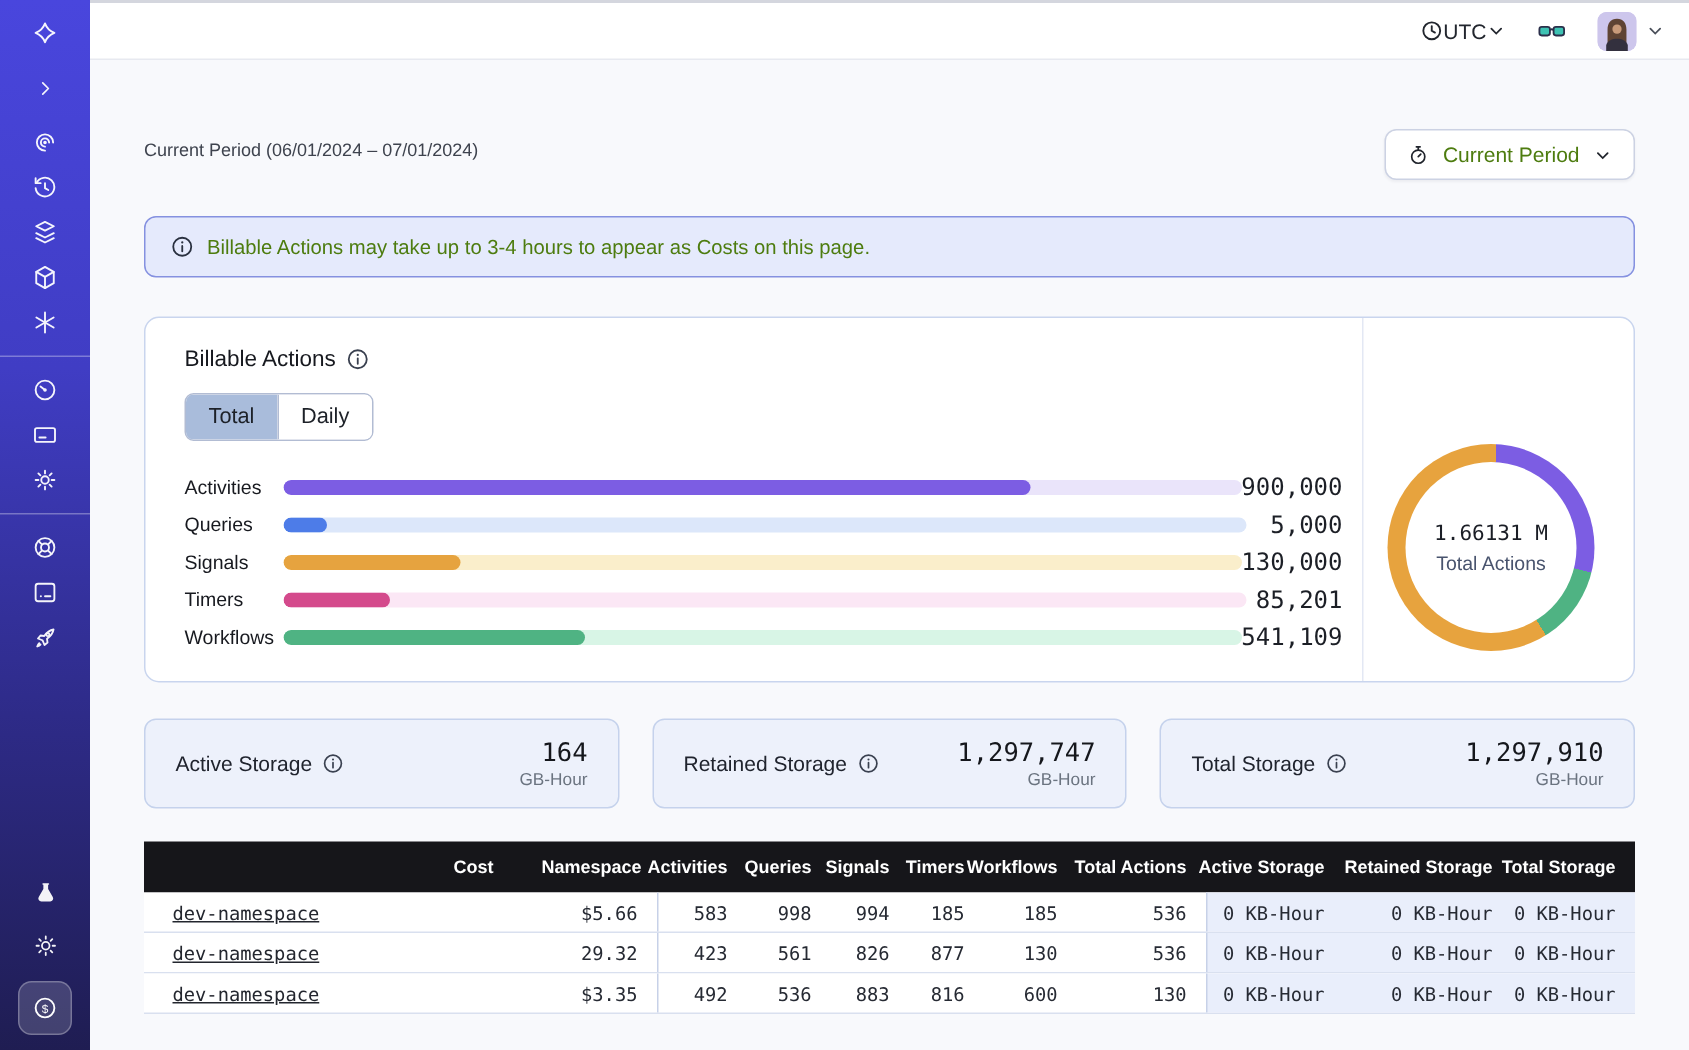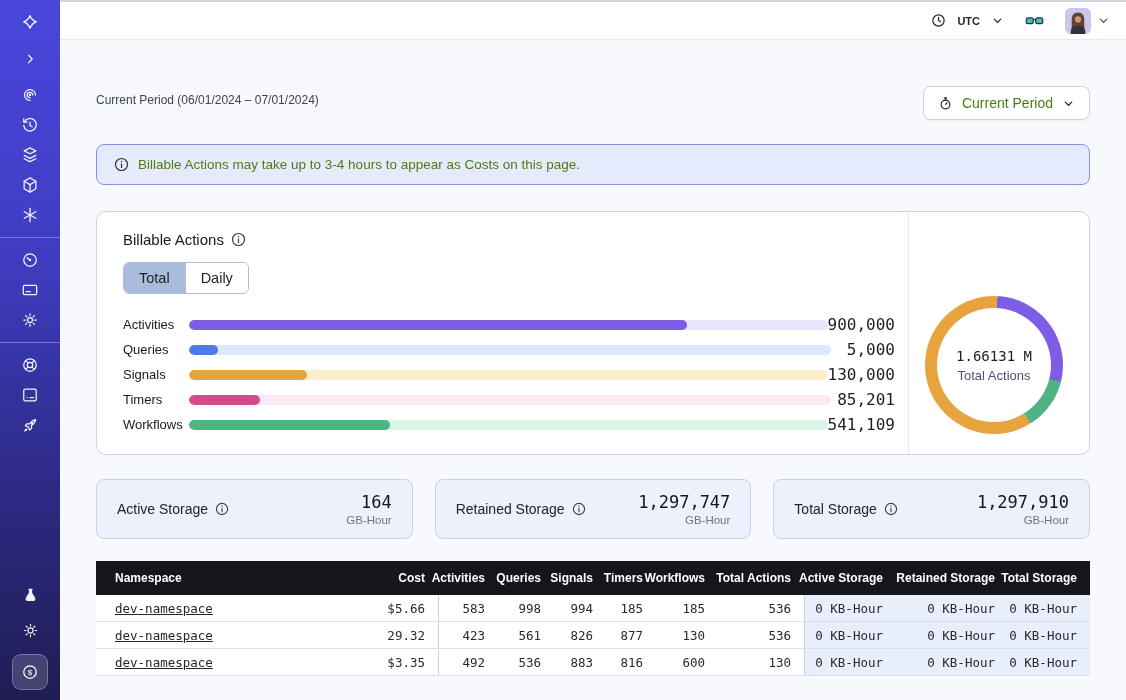--- a/index.html
+++ b/index.html
@@ -16,21 +16,21 @@
   .sb-chev { margin-top:4px; }
   .sb-first { margin-top:6px; }
   .sb-bottom { margin-top:auto; padding-bottom:10px; display:flex; flex-direction:column; align-items:center; }
   .sb-active { width:36px; height:36px; margin-top:6px; border-radius:9px; background:rgba(255,255,255,.16);
     border:1px solid rgba(255,255,255,.28); display:flex; align-items:center; justify-content:center; cursor:pointer; }
   .sb-active svg { stroke:#fff; fill:none; stroke-width:1.5; }
 
   
   .main { flex:1; display:flex; flex-direction:column; border-top:2px solid #d4d6de; }
   .topbar { height:38px; background:#fff; border-bottom:1px solid #e7e9f0; display:flex; align-items:center; justify-content:flex-end; padding:0 16px; gap:20px; }
-  .tz { display:flex; align-items:center; gap:11px; font-size:11px; font-weight:700; color:#22262e; cursor:pointer; }
+  .tz { display:flex; align-items:center; gap:0; font-size:14px; font-weight:400; color:#22262e; cursor:pointer; }
   .tz svg, .iconbtn svg { display:block; }
   .iconbtn { cursor:pointer; display:flex; align-items:center; }
   .usergrp { display:flex; align-items:center; gap:6px; cursor:pointer; }
   .avatar { width:26px; height:26px; border-radius:6px; overflow:hidden; background:#cdc6ec; }
 
   .content { flex:1; padding:0 36px; }
 
   .page-head { margin-top:46px; display:flex; justify-content:space-between; align-items:flex-start; }
   .page-title { font-size:27px; font-weight:600; color:#16181e; letter-spacing:.2px; }
   .page-sub { margin-top:7px; font-size:12px; color:#3e434e; }
@@ -355,22 +355,22 @@
         </div>
         <div class="storage-num">
           <div class="storage-value">1,297,910</div>
           <div class="storage-unit">GB-Hour</div>
         </div>
       </div>
     </div>
 
     <div class="tbl">
       <div class="tbl-header">
+        <div class="th">Cost</div>
         <div class="th th-left">Namespace</div>
-        <div class="th">Cost</div>
         <div class="th">Activities</div>
         <div class="th">Queries</div>
         <div class="th">Signals</div>
         <div class="th">Timers</div>
         <div class="th">Workflows</div>
         <div class="th">Total Actions</div>
         <div class="th">Active Storage</div>
         <div class="th">Retained Storage</div>
         <div class="th">Total Storage</div>
       </div>

